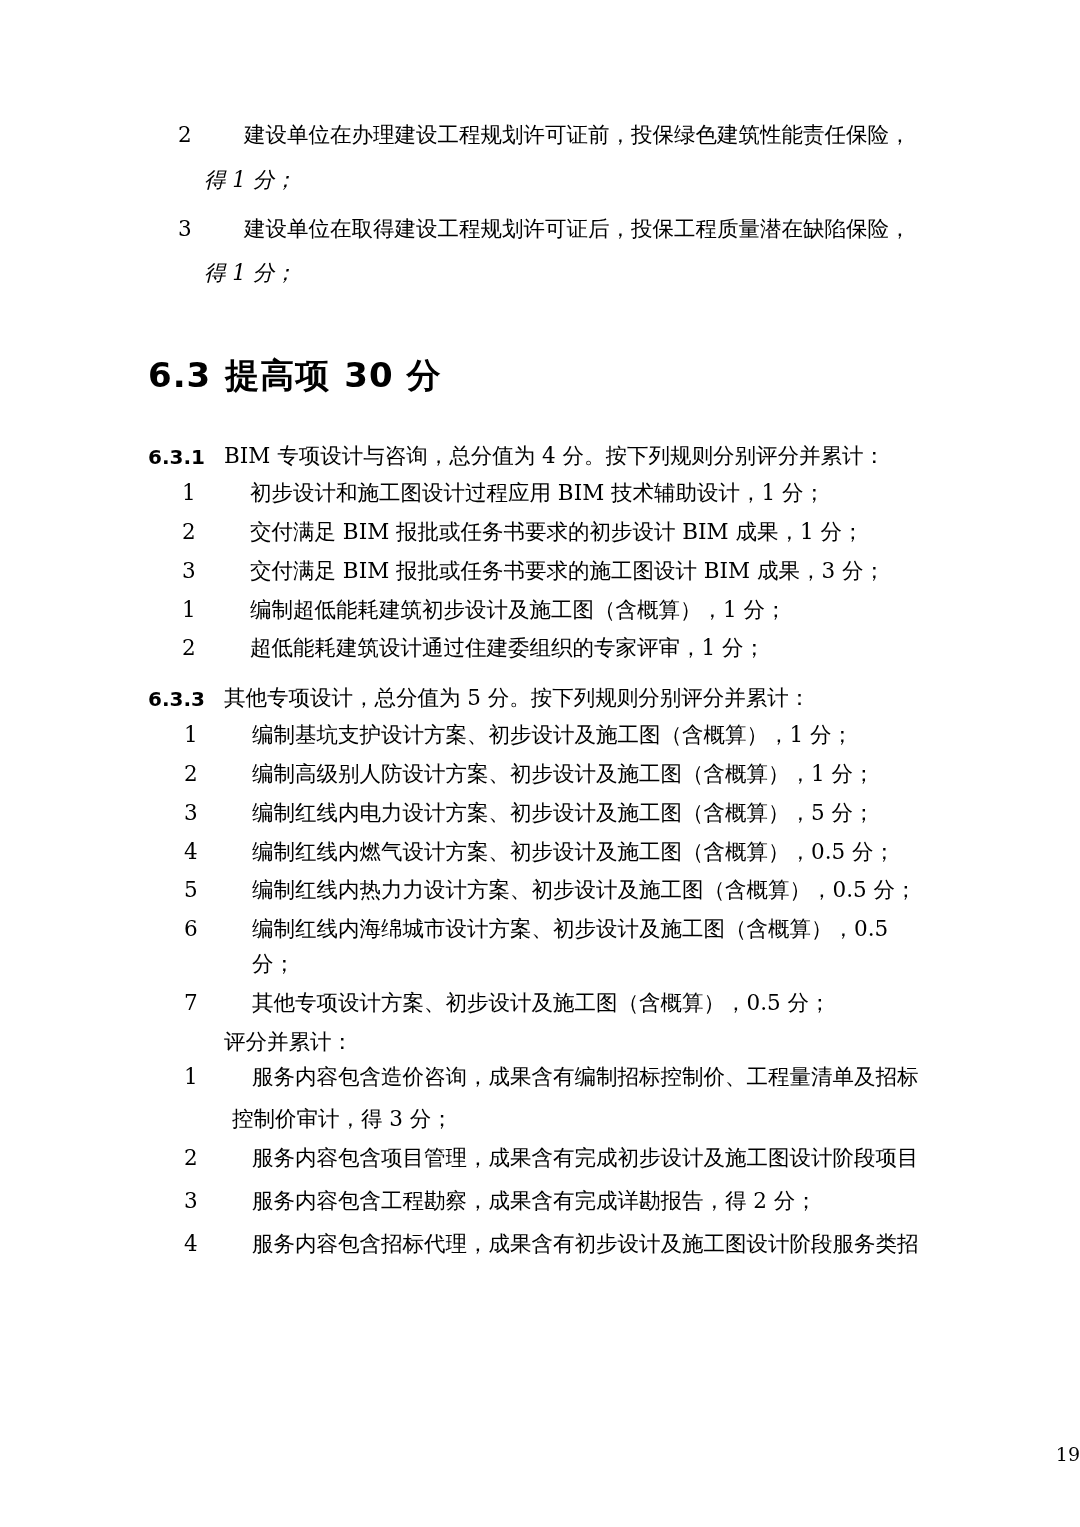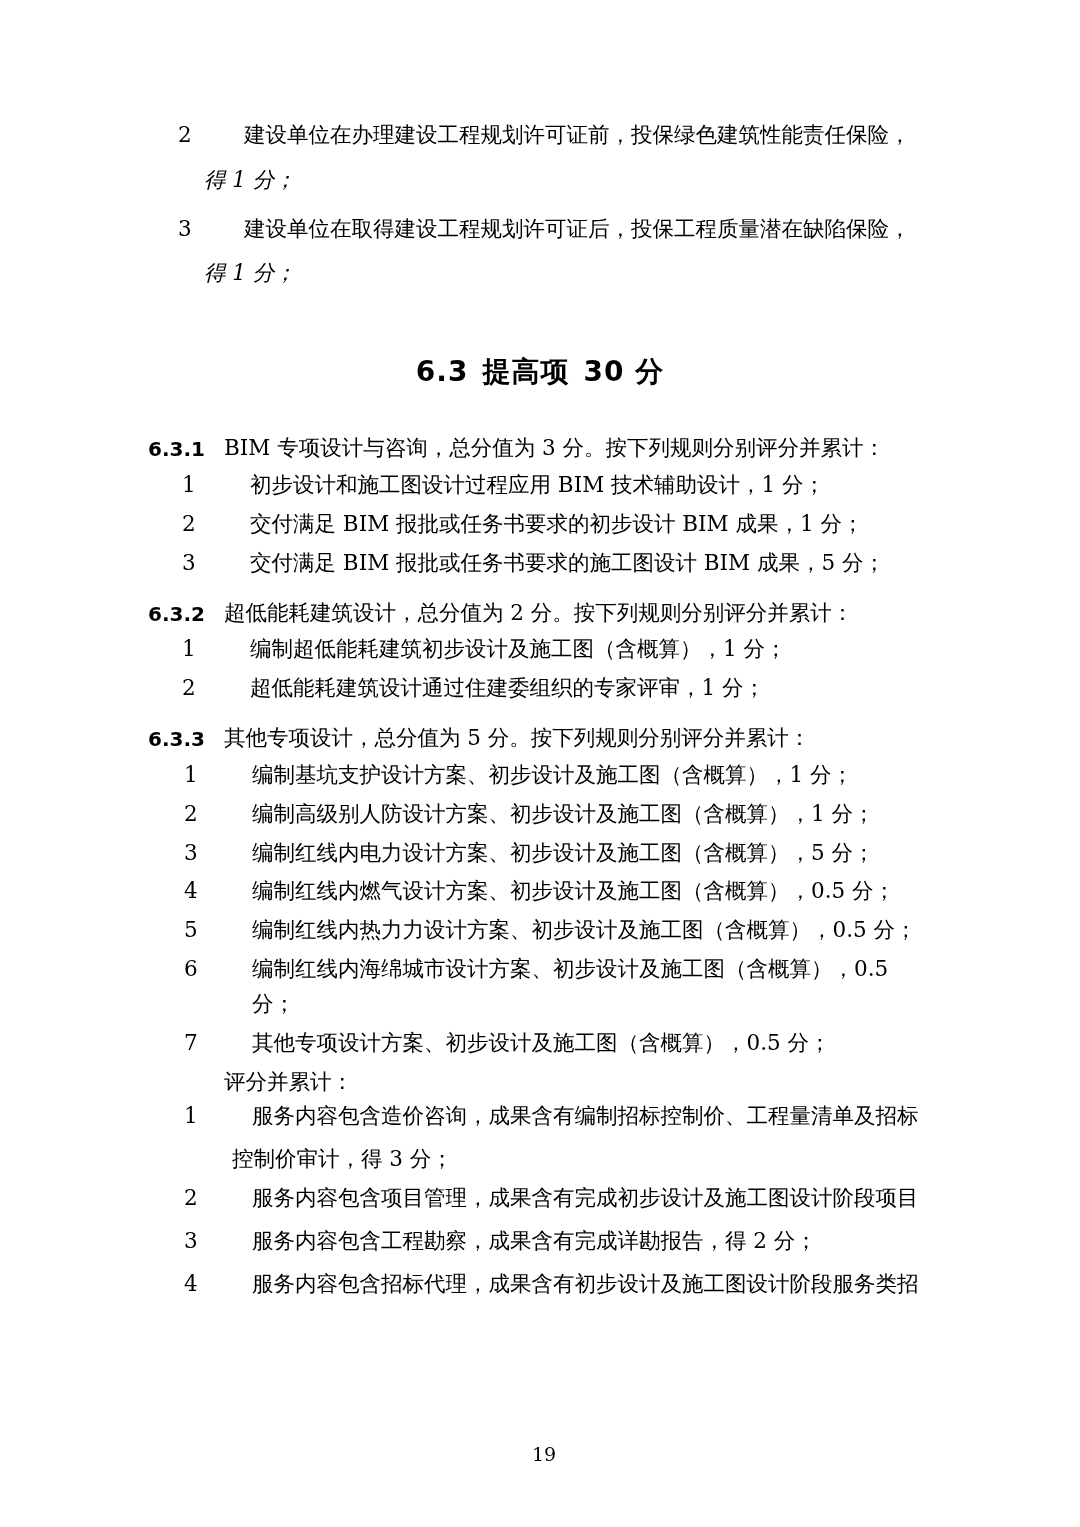--- a/index.html
+++ b/index.html
@@ -56,22 +56,22 @@
   }
   .cont-line {
     margin-left: 56px;
     font-size: 21.5px;
     line-height: 1.62;
     font-style: italic;
   }
 
   
   .section-heading {
-    text-align: center;
-    font-size: 28px;
+    text-align: left;
+    font-size: 34px;
     font-weight: bold;
     letter-spacing: 1px;
     margin: 62px 0 40px 0;
     font-family: "DejaVu Sans", "Liberation Sans", sans-serif;
   }
   .section-heading .sp {
     display: inline-block;
     width: 14px;
   }
 
@@ -124,21 +124,21 @@
   }
   .spaced .numbered-item {
     margin-bottom: 8px;
   }
 
   .page-number {
     position: absolute;
     left: 8px;
     right: 0;
     bottom: 62px;
-    text-align: center;
+    text-align: right;
     font-size: 19px;
     font-family: "DejaVu Serif", "Liberation Serif", serif;
   }
 </style>
 </head>
 <body>
 
 <div class="page">
 
   <div class="top-group">
@@ -155,43 +155,39 @@
     <div class="cont-line">得 1 分；</div>
   </div>
 
   <div class="section-heading">
     <span>6.3</span><span class="sp"></span><span>提高项</span><span class="sp"></span><span>30 分</span>
   </div>
 
   <div class="clause">
     <div class="clause-head">
       <span class="cnum">6.3.1</span>
-      <span class="ctext">BIM 专项设计与咨询，总分值为 3 分。按下列规则分别评分并累计：</span>
+      <span class="ctext">BIM 专项设计与咨询，总分值为 4 分。按下列规则分别评分并累计：</span>
     </div>
     <div class="sub-list">
       <div class="numbered-item">
         <span class="num">1</span>
         <span class="body">初步设计和施工图设计过程应用 BIM 技术辅助设计，1 分；</span>
       </div>
       <div class="numbered-item">
         <span class="num">2</span>
         <span class="body">交付满足 BIM 报批或任务书要求的初步设计 BIM 成果，1 分；</span>
       </div>
       <div class="numbered-item">
         <span class="num">3</span>
-        <span class="body">交付满足 BIM 报批或任务书要求的施工图设计 BIM 成果，5 分；</span>
-      </div>
-    </div>
-  </div>
-
-  <div class="clause">
-    <div class="clause-head">
-      <span class="cnum">6.3.2</span>
-      <span class="ctext">超低能耗建筑设计，总分值为 2 分。按下列规则分别评分并累计：</span>
-    </div>
+        <span class="body">交付满足 BIM 报批或任务书要求的施工图设计 BIM 成果，3 分；</span>
+      </div>
+    </div>
+  </div>
+
+  <div class="clause">
     <div class="sub-list">
       <div class="numbered-item">
         <span class="num">1</span>
         <span class="body">编制超低能耗建筑初步设计及施工图（含概算），1 分；</span>
       </div>
       <div class="numbered-item">
         <span class="num">2</span>
         <span class="body">超低能耗建筑设计通过住建委组织的专家评审，1 分；</span>
       </div>
     </div>

